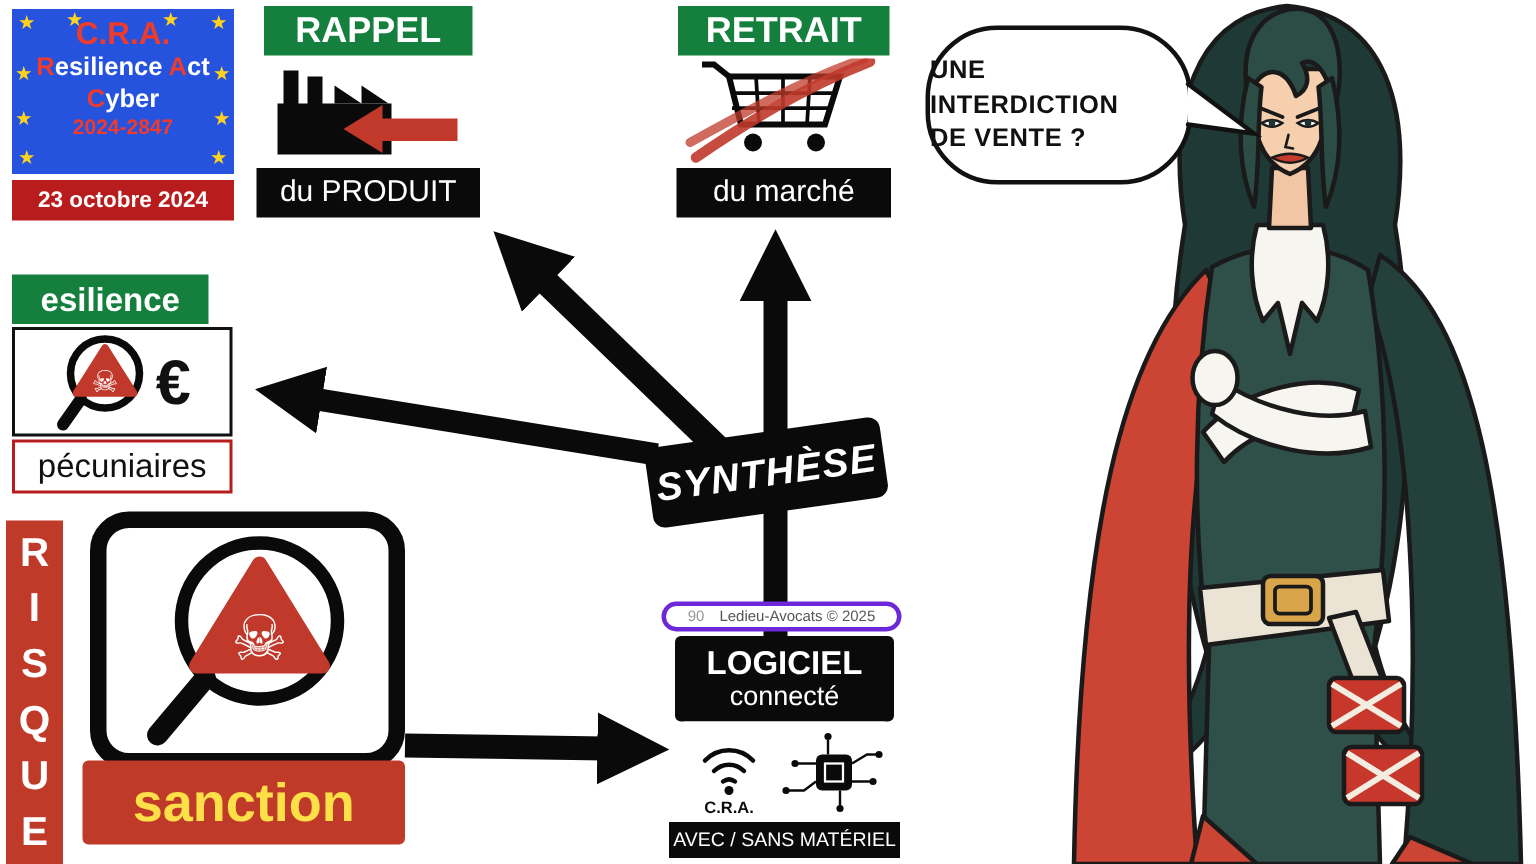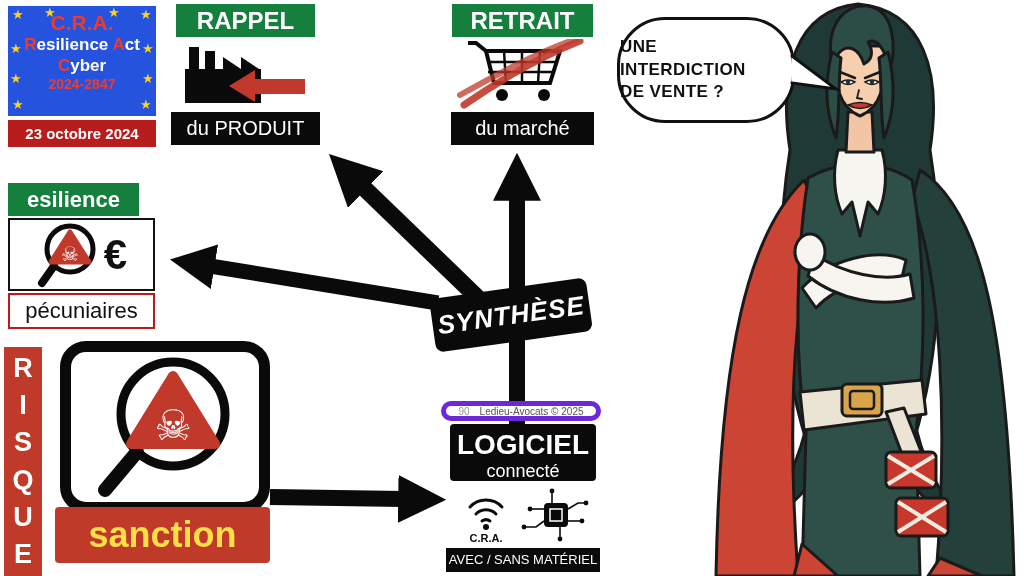--- a/index.html
+++ b/index.html
@@ -39,26 +39,26 @@
             font-size:26px;font-weight:bold;font-style:italic;letter-spacing:1px;z-index:5;}
 
   .risque-strip{left:4px;top:347px;width:38px;height:229px;background:#c03a2a;display:flex;flex-direction:column;
                 align-items:center;justify-content:space-evenly;color:#fff;font-weight:bold;font-size:27px;z-index:2;}
   .risk-box{left:60px;top:341px;width:210px;height:172px;background:#fff;border:11px solid #0a0a0a;border-radius:26px;
             display:flex;align-items:center;justify-content:center;z-index:2;}
   .sanction-box{left:55px;top:507px;width:215px;height:56px;background:#c03a2a;color:#fde047;font-weight:bold;
                 font-size:36px;line-height:56px;text-align:center;border-radius:4px;z-index:3;}
 
   .logiciel-title{left:450px;top:424px;width:146px;height:57px;border-radius:4px;padding-top:5px;z-index:2;}
-  .logiciel-title .l1{font-weight:bold;font-size:28px;line-height:1.15;}
+  .logiciel-title .l1{font-weight:bold;font-size:22px;line-height:1.15;}
   .logiciel-title .l2{font-size:18px;line-height:1.2;}
   .logiciel-icon{left:456px;top:481px;width:134px;height:66px;}
   .logiciel-footer{left:446px;top:548px;width:154px;height:24px;font-size:13px;line-height:24px;}
 
-  .credit{left:441px;top:401px;width:160px;height:20px;background:#fff;border:5px solid #6d28d9;border-radius:10px;
+  .credit{left:441px;top:401px;width:160px;height:20px;background:#fff;border:3px solid #6d28d9;border-radius:10px;
           font-size:10px;color:#555;display:flex;align-items:center;justify-content:center;gap:10px;z-index:4;}
   .credit .pg{color:#999;}
 
   .bubble{left:617px;top:17px;width:178px;height:106px;background:#fff;border:3px solid #111;border-radius:48px;
           display:flex;flex-direction:column;align-items:flex-start;justify-content:center;z-index:6;
           font-weight:bold;font-size:17px;line-height:1.35;letter-spacing:0.4px;text-align:center;}
   .bubble-tail{left:790px;top:55px;z-index:7;}
 
   .arrows{left:0;top:0;width:1024px;height:576px;z-index:1;pointer-events:none;}
   .character{left:690px;top:0;width:334px;height:576px;z-index:0;}

